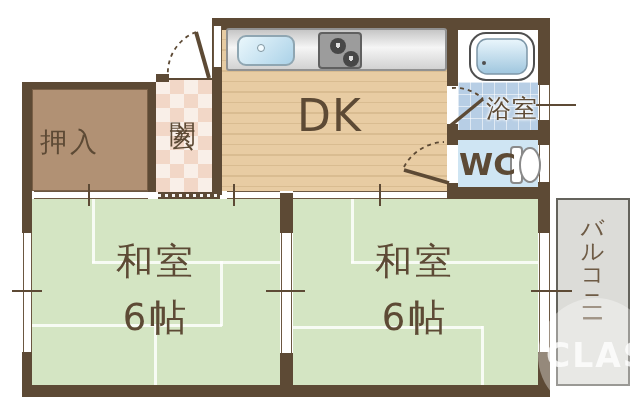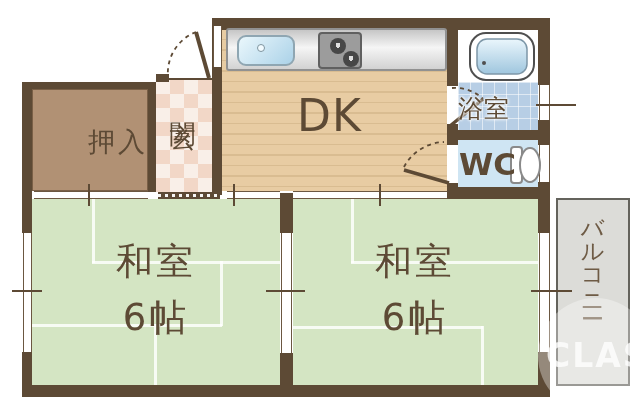--- a/index.html
+++ b/index.html
@@ -154,24 +154,24 @@
       <rect x="477" y="39" width="50" height="35" rx="10" fill="url(#tubgrad)" stroke="#7d97a8" stroke-width="1.5"></rect>
       <circle cx="484" cy="63" r="2" fill="#4f4f4f"></circle>
     </g>
 
     <g>
       <rect x="511" y="147" width="11" height="36" rx="3" fill="#ffffff" stroke="#8a8a8a" stroke-width="2"></rect>
       <ellipse cx="530" cy="165" rx="10" ry="17" fill="#ffffff" stroke="#8a8a8a" stroke-width="2"></ellipse>
     </g>
   </svg>
 
-  <div class="lbl" style="left:40px;top:124px;width:108px;text-align:right;font-size:27px;letter-spacing:3px;">押入</div>
+  <div class="lbl" style="left:40px;top:124px;width:108px;text-align:left;font-size:27px;letter-spacing:3px;">押入</div>
   <div class="lbl vert" style="left:171px;top:102px;width:30px;height:86px;font-size:26px;">玄関</div>
   <div class="lbl" style="left:297px;top:90px;font-size:44px;letter-spacing:1px;">DK</div>
-  <div class="lbl halo" style="left:458px;top:92px;width:80px;text-align:left;font-size:25px;letter-spacing:1px;">浴室</div>
+  <div class="lbl halo" style="left:458px;top:92px;width:80px;text-align:right;font-size:25px;letter-spacing:1px;">浴室</div>
   <div class="lbl" style="left:459px;top:146px;width:58px;text-align:left;font-size:31px;font-weight:600;">WC</div>
   <div class="lbl room-label" style="left:61px;top:234px;width:190px;">
     <div>和室</div>
     <div>6帖</div>
   </div>
   <div class="lbl room-label" style="left:320px;top:234px;width:190px;">
     <div>和室</div>
     <div>6帖</div>
   </div>
   <div class="lbl vert" style="left:581px;top:202px;width:28px;height:184px;font-size:23px;color:#6e5b45;">バルコニー</div>

